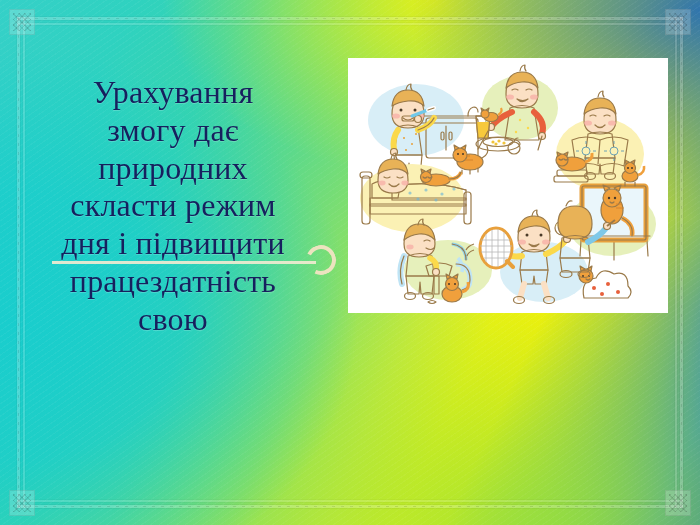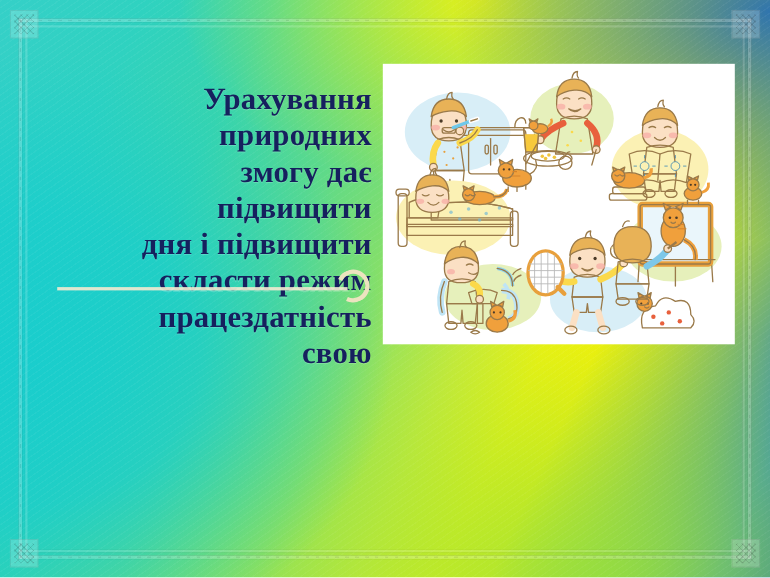--- a/index.html
+++ b/index.html
@@ -118,25 +118,25 @@
   .corner-orn.tr { right: -8px; top: -8px; }
   .corner-orn.bl { left: -8px; bottom: -8px; }
   .corner-orn.br { right: -8px; bottom: -8px; }
 
   
   .title-block {
     position: absolute;
     left: 8px;
     top: 74px;
     width: 330px;
-    text-align: right;
+    text-align: center;
     color: #16205e;
     font-family: "Liberation Serif", serif;
-    font-weight: bold;
-    font-size: 28px;
+    font-weight: normal;
+    font-size: 32px;
     line-height: 1.18;
     letter-spacing: 0.2px;
     text-shadow: 0 1px 0 rgba(255,255,255,0.18);
   }
 
   
   .accent-rule {
     position: absolute;
     left: 52px;
     top: 261px;
@@ -196,25 +196,24 @@
     <div class="frame-rule v inner-r"></div>
 
     <div class="corner-orn tl"></div>
     <div class="corner-orn tr"></div>
     <div class="corner-orn bl"></div>
     <div class="corner-orn br"></div>
   </div>
 
   <div class="title-block">
     <div>Урахування</div>
+    <div>змогу дає</div>
     <div>природних</div>
-    <div>змогу дає</div>
-    <div>підвищити</div>
+    <div>скласти режим</div>
     <div>дня і підвищити</div>
-    <div>скласти режим</div>
     <div>працездатність</div>
     <div>свою</div>
   </div>
 
   <div class="accent-rule"></div>
   <div class="accent-ring"></div>
 
   <div class="picture-panel">
     <svg width="320" height="255" viewBox="0 0 320 255">
       <defs>

